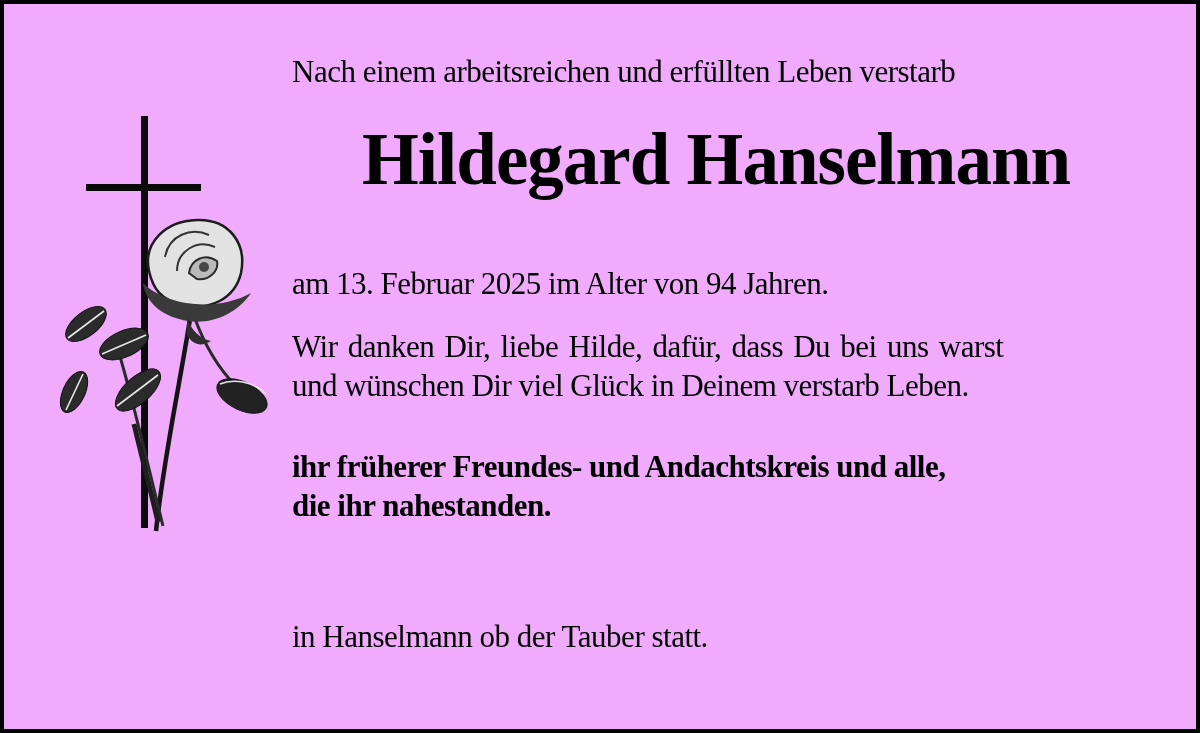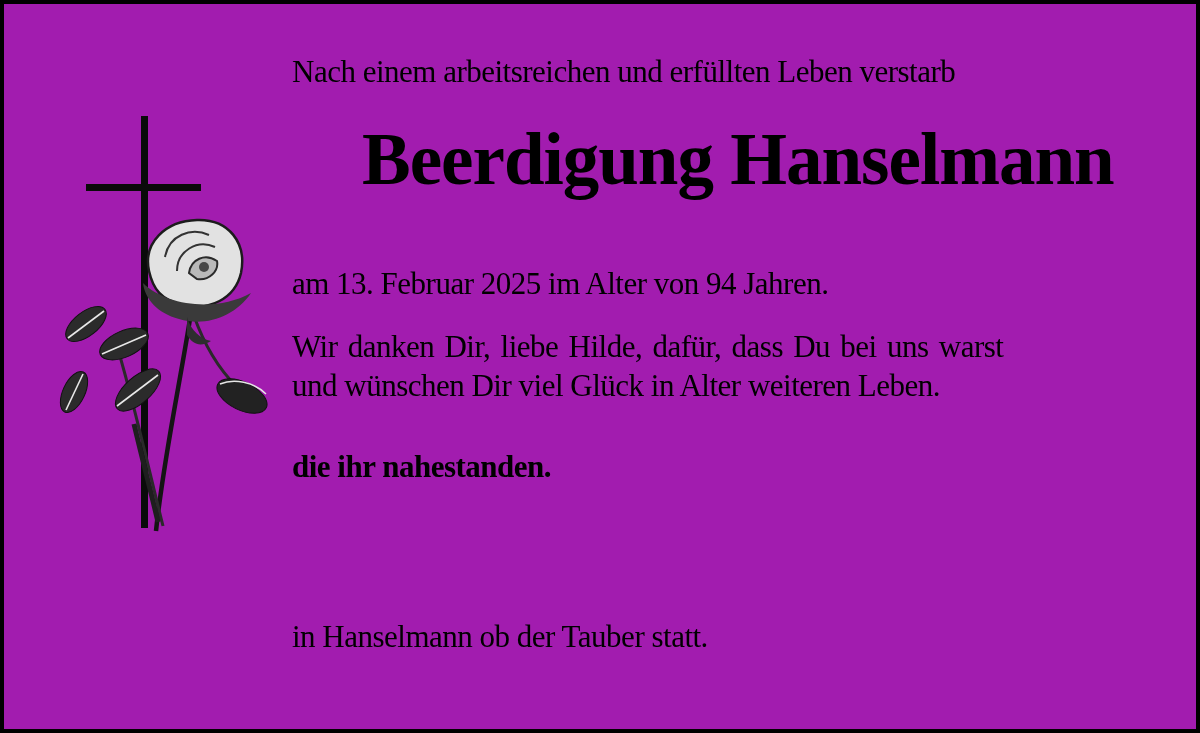--- a/index.html
+++ b/index.html
@@ -2,21 +2,21 @@
 <html lang="de"><head>
 <meta charset="utf-8">
 <style>
   html, body { margin: 0; padding: 0; background: #ffffff; }
 
   .page {
     position: relative;
     width: 1200px;
     height: 733px;
     box-sizing: border-box;
-    background: #a21caf;
+    background: #f0abfc;
     border: 4px solid #000000;
     overflow: hidden;
     font-family: "Liberation Serif", "DejaVu Serif", serif;
     color: #000000;
     padding-left: 12px;
   }
 
   
   .illustration {
     position: absolute;
@@ -100,30 +100,31 @@
           <circle cx="9" cy="2" r="5" fill="#474747"></circle>
           <path d="M-52 18 C-30 40 20 48 56 28 C40 52 10 62 -16 54 C-38 48 -50 34 -52 18 Z" fill="#3a3a3a"></path>
           <path d="M-8 52 C-4 66 6 74 16 76 C6 82 -2 80 -8 70 Z" fill="#2e2e2e"></path>
         </g>
       </g>
     </svg>
   </div>
 
   <div class="txt intro">Nach einem arbeitsreichen und erfüllten Leben verstarb</div>
 
-  <h1 class="name">Beerdigung Hanselmann</h1>
+  <h1 class="name">Hildegard Hanselmann</h1>
 
   <div class="txt death">am 13. Februar 2025 im Alter von 94 Jahren.</div>
 
   <div class="txt thanks">
     <span class="line stretch">Wir danken Dir, liebe Hilde, dafür, dass Du bei uns warst</span>
-    <span class="line">und wünschen Dir viel Glück in Alter weiteren Leben.</span>
+    <span class="line">und wünschen Dir viel Glück in Deinem verstarb Leben.</span>
   </div>
 
   <div class="txt mourners">
+    <span class="line">ihr früherer Freundes- und Andachtskreis und alle,</span>
     <span class="line">die ihr nahestanden.</span>
   </div>
 
   <div class="txt funeral">
     <span class="line">in Hanselmann ob der Tauber statt.</span>
   </div>
 
 </div>
 
 </body></html>

